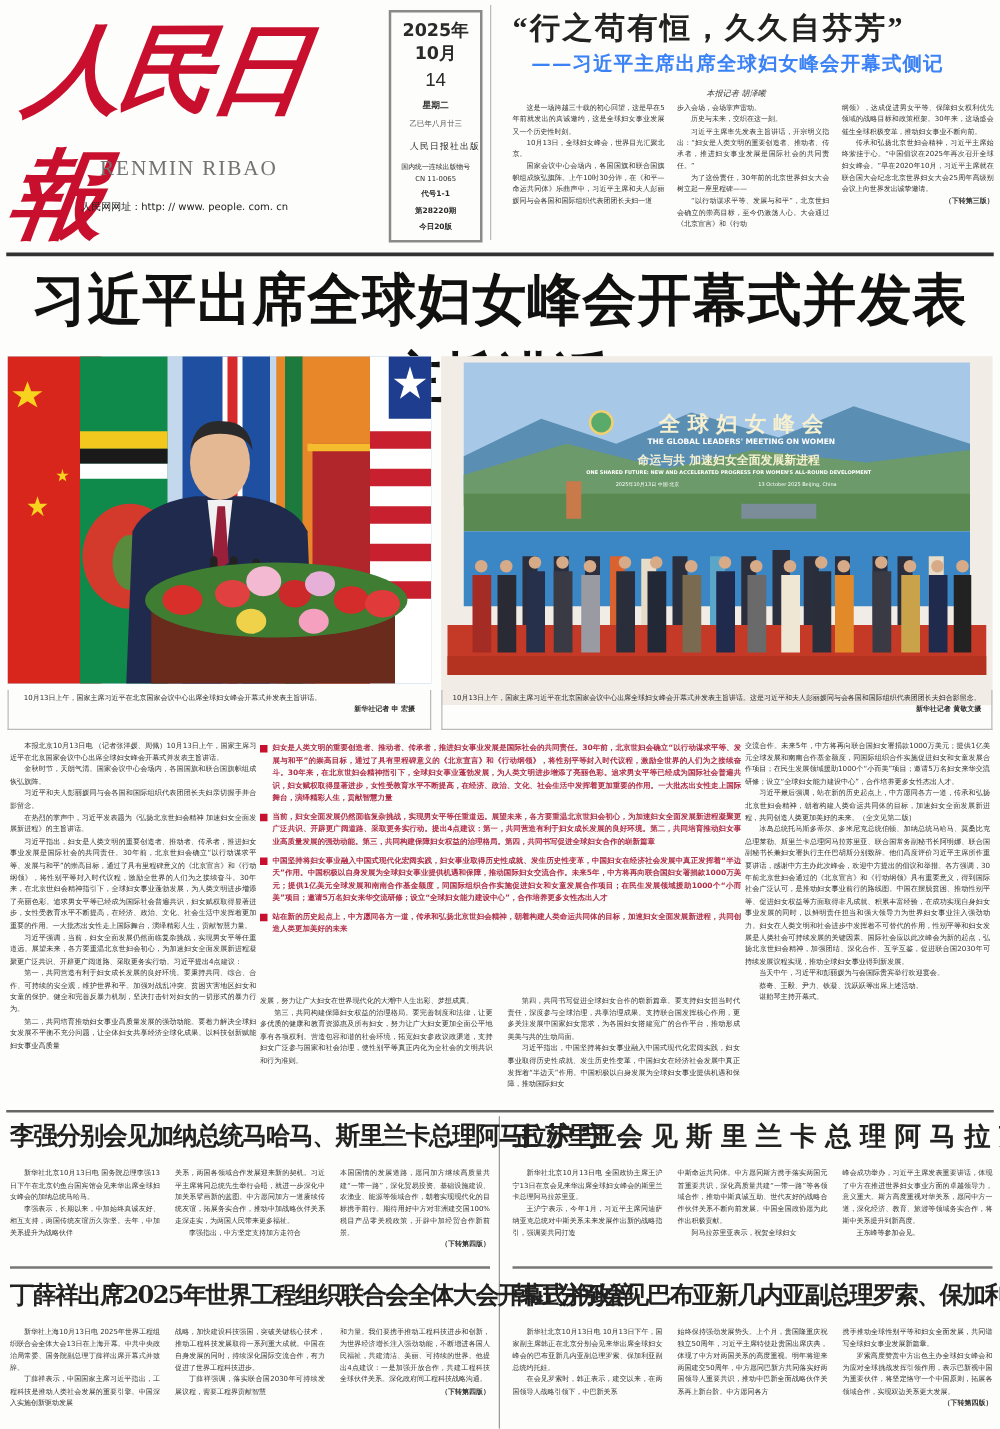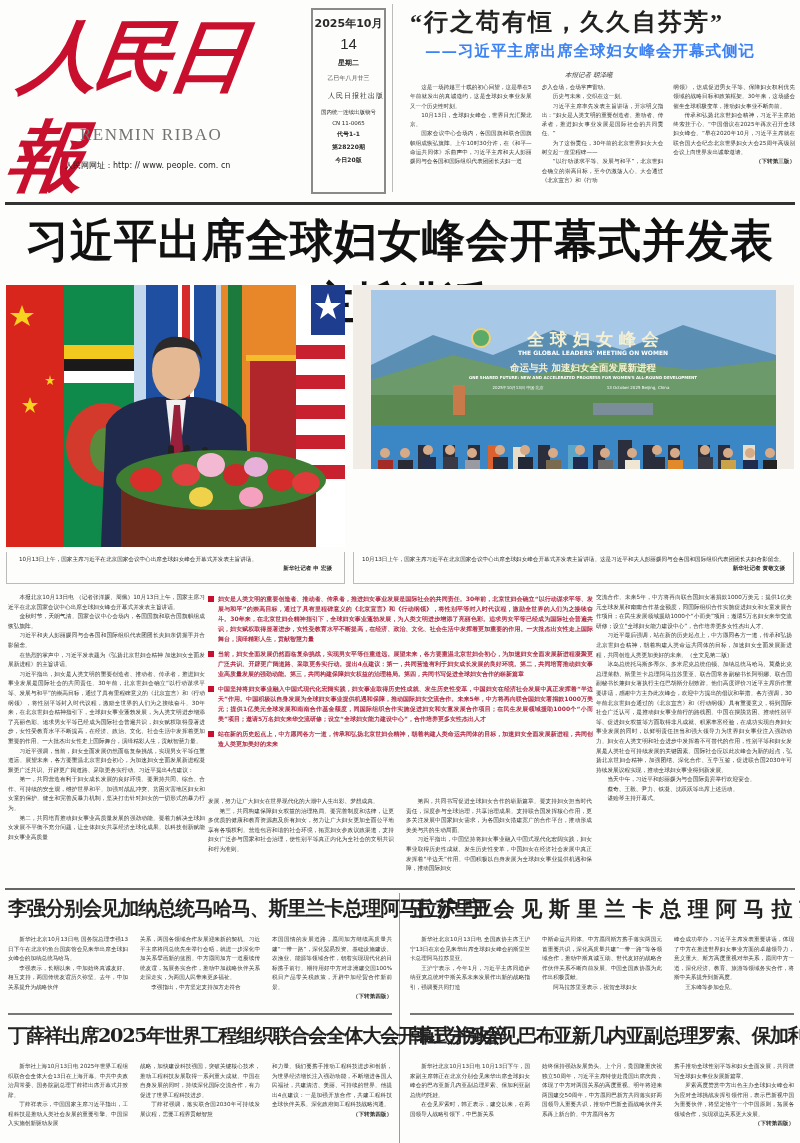--- a/index.html
+++ b/index.html
@@ -6,21 +6,21 @@
   html, body { width: 800px; height: 1143px; background: #fdfdfb; overflow: hidden; }
   body { font-family: "DejaVu Sans", sans-serif; color: #2a2a2a; position: relative; }
   .abs { position: absolute; }
 
   
   .logo-title { left: 22px; top: 6px; width: 270px; height: 100px; font-family: "DejaVu Serif", serif; font-weight: bold; font-size: 78px; color: #c8102e; letter-spacing: -4px; line-height: 100px; font-style: italic; transform: skewX(-8deg); }
   .logo-roman { left: 80px; top: 125px; font-family: "Liberation Serif", serif; font-size: 17px; color: #737373; letter-spacing: 1.5px; }
   .logo-url { left: 65px; top: 160px; font-size: 8px; color: #222; }
 
   .datebox { left: 311px; top: 8px; width: 75px; height: 186px; border: 2px solid #8a8a8a; text-align: center; padding-top: 6px; }
-  .datebox .ym { font-size: 11px; font-weight: bold; margin-bottom: 4px; }
+  .datebox .ym { font-size: 14px; font-weight: bold; margin-bottom: 4px; }
   .datebox .day { font-family: "Liberation Sans", sans-serif; font-size: 15px; margin-bottom: 6px; }
   .datebox .wk { font-size: 7px; font-weight: bold; margin-bottom: 6px; }
   .datebox .lunar { font-size: 6px; color: #555; margin-bottom: 8px; }
   .datebox .pub { font-family: "DejaVu Serif", serif; font-size: 7px; margin-bottom: 8px; letter-spacing: 1px; text-align: right; }
   .datebox .small { font-size: 5.5px; margin-bottom: 4px; }
   .datebox .small2 { font-size: 6px; margin-bottom: 4px; font-weight: bold; }
 
   .divider-v { left: 392px; top: 4px; width: 1px; height: 188px; background: #bbb; }
 
   .feat-title { left: 410px; top: 6px; font-family: Liberation Serif, serif; font-weight: bold; font-size: 24px; color: #222; letter-spacing: 2px; }
@@ -31,21 +31,21 @@
   .feat-cols .col p { text-indent: 2em; }
   .feat-cols .col p.noind { text-indent: 0; }
   .cont { text-align: right; font-weight: bold; }
 
   .rule-thick { left: 5px; top: 202px; width: 790px; height: 3px; background: #333; }
 
   .main-headline { left: 5px; top: 212px; width: 790px; text-align: center; font-family: "DejaVu Sans", sans-serif; font-weight: bold; font-size: 43px; color: #111; letter-spacing: 1px; line-height: 60px; transform: scaleY(1.05); }
 
   
   .photo-left { left: 6px; top: 285px; width: 339px; height: 262px; overflow: hidden; background: #b9cfe4; }
-  .photo-right { left: 353px; top: 285px; width: 441px; height: 184px; overflow: hidden; background: #f1ece6; }
+  .photo-right { left: 353px; top: 285px; width: 441px; height: 279px; overflow: hidden; background: #f1ece6; }
   .cap-left { left: 6px; top: 552px; width: 339px; height: 32px; border: 1px solid #bbb; border-top: none; padding: 3px 12px; font-size: 5.6px; line-height: 9px; }
   .cap-right { left: 353px; top: 552px; width: 441px; height: 32px; border: 1px solid #bbb; border-top: none; padding: 3px 8px; font-size: 5.6px; line-height: 9px; }
   .credit { text-align: right; font-weight: bold; color: #333; }
 
   
   .body-col { font-size: 5.7px; line-height: 9.6px; color: #333; text-align: justify; }
   .body-col p { text-indent: 2em; }
   .col1 { left: 8px; top: 593px; width: 197px; }
   .col3 { left: 596px; top: 593px; width: 196px; }
   .mid-bottom { left: 208px; top: 797px; width: 384px; display: flex; gap: 12px; }

